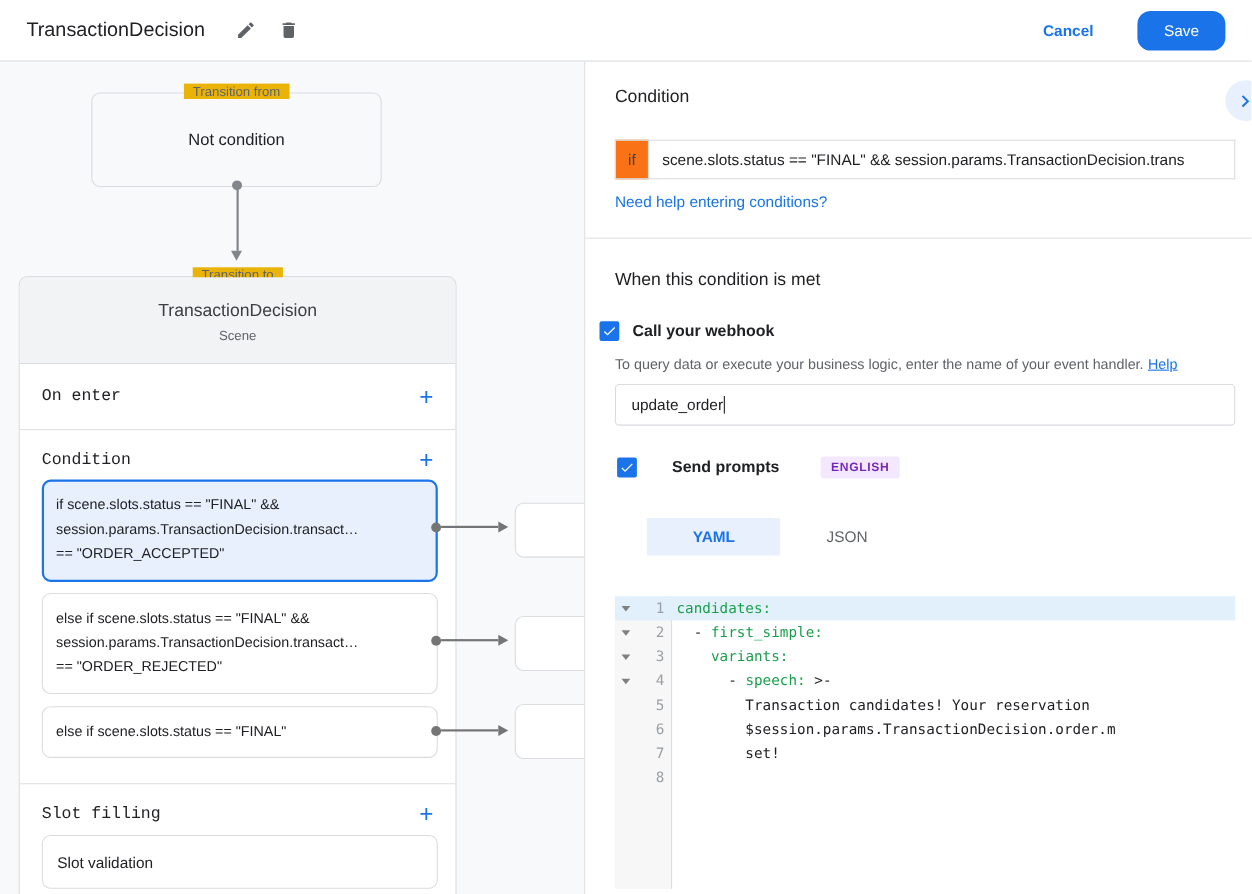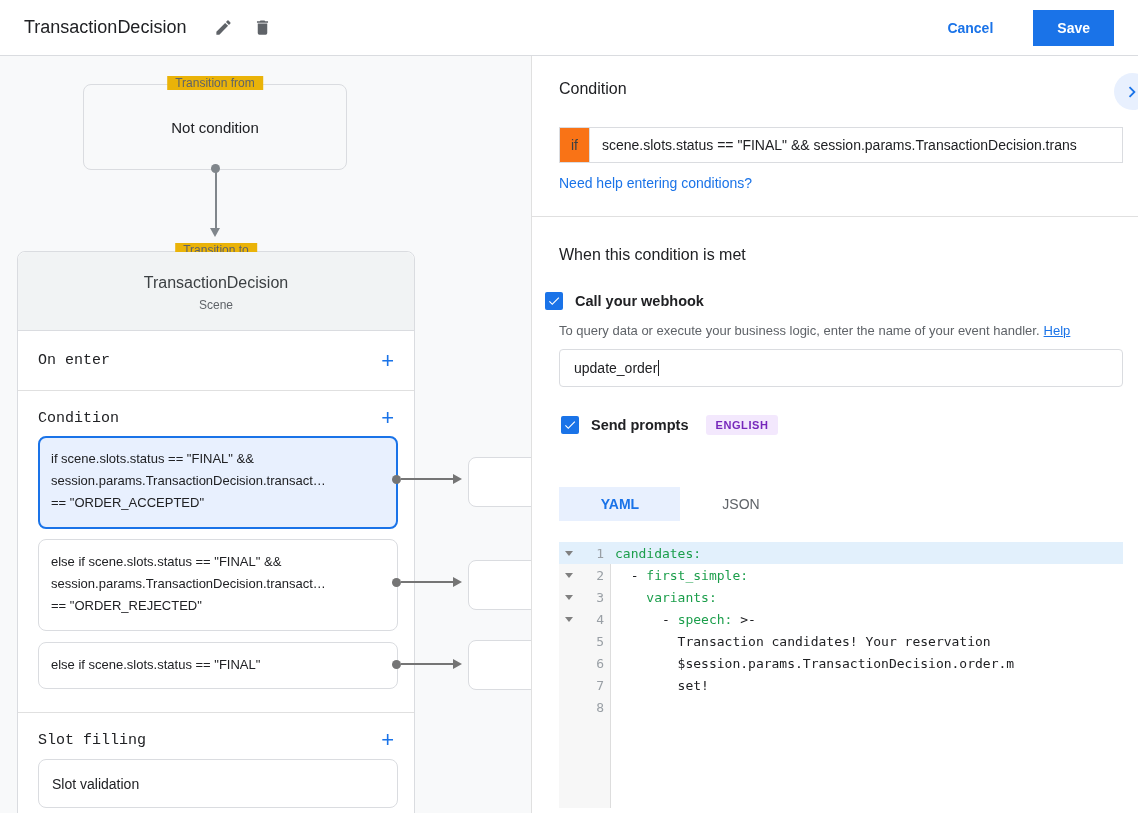--- a/index.html
+++ b/index.html
@@ -10,22 +10,22 @@
   .hdr { position:absolute; left:0; top:0; width:1138px; height:56px; background:#fff;
          border-bottom:1px solid #dadce0; display:flex; align-items:center; padding:0 24px; z-index:3; }
   .hdr-title { font-size:18px; color:#202124; }
   .icon-btn { background:none; border:none; cursor:pointer; display:flex; align-items:center; }
   .icon-btn svg { fill:#5f6368; }
   .pencil-btn { margin-left:28px; }
   .trash-btn { margin-left:20px; }
   .spacer { flex:1; }
   .cancel-btn { background:none; border:none; color:#1a73e8; font-size:14px; font-weight:700;
                 font-family:inherit; margin-right:40px; cursor:pointer; }
-  .save-btn { background:#1a73e8; color:#fff; border:none; border-radius:0; height:36px;
-              padding:0 24px; font-size:14px; font-weight:700; font-family:inherit; cursor:pointer; }
+  .save-btn { background:#1a73e8; color:#fff; border:none; border-radius:12px; height:36px;
+              padding:0 24px; font-size:14px; font-weight:400; font-family:inherit; cursor:pointer; }
 
   
   .canvas { position:absolute; left:0; top:56px; width:531px; height:757px; background:#f8f9fa;
             overflow:hidden; z-index:1; }
   .legend { position:absolute; top:-9px; left:50%; transform:translateX(-50%); background:#eab308;
             padding:0 8px; font-size:12px; color:#5f6368; white-space:nowrap; }
   .from-box { position:absolute; left:83px; top:28px; width:264px; height:86px;
               border:1px solid #dadce0; border-radius:8px; display:flex; align-items:center;
               justify-content:center; font-size:15px; color:#202124; }
   .vdot { position:absolute; left:211px; top:108px; width:9px; height:9px; border-radius:50%; background:#80868b; }
@@ -82,36 +82,36 @@
                 font-size:14px; color:#202124; display:flex; align-items:center; padding-left:12px;
                 white-space:nowrap; overflow:hidden; }
   .help-link { position:absolute; left:27px; top:119px; font-size:14px; color:#1a73e8;
                text-decoration:none; cursor:pointer; }
   .p-div { position:absolute; left:0; top:160px; width:100%; border-top:1px solid #e0e0e0; }
   .p-h2 { position:absolute; left:27px; top:190px; font-size:16px; color:#202124; }
 
   .cb { width:18px; height:18px; background:#1a73e8; border-radius:2px; display:flex;
         align-items:center; justify-content:center; cursor:pointer; flex:none; }
   .cb-row1 { position:absolute; left:13px; top:236px; display:flex; align-items:center; }
-  .cb-row2 { position:absolute; left:29px; top:359px; display:flex; align-items:center; }
+  .cb-row2 { position:absolute; left:29px; top:359px; display:flex; align-items:center;gap:20px; }
   .cb-label { font-size:14.5px; font-weight:700; color:#202124; margin-left:12px; }
   .lang-badge { margin-left:18px; background:#f3e8fd; color:#7627bb; font-size:11px; font-weight:700;
                 letter-spacing:0.6px; padding:4px 9px; border-radius:3px; }
   .desc { position:absolute; left:27px; font-size:13px; color:#5f6368; line-height:17px; }
   .desc-1 { top:266px; }
   .desc-2 { top:389px; width:563px; }
   .inline-link { color:#1a73e8; text-decoration:underline; margin-left:4px; cursor:pointer; }
   .inline-link.nound { text-decoration:none; }
   .txt-input { position:absolute; left:27px; top:293px; width:564px; height:38px; border:1px solid #dadce0;
                border-radius:4px; background:#fff; display:flex; align-items:center; padding-left:14px;
                font-size:14px; color:#202124; cursor:text; }
   .caret { display:inline-block; width:0; height:16px; border-left:1.5px solid #202124; margin-left:1px; }
 
-  .tab { position:absolute; top:431px; height:34px; width:122px; border:none; font-family:inherit;
-         font-size:14px; cursor:pointer; display:flex; align-items:center; justify-content:center; }
+  .tab { position:absolute; top:415px; height:34px; width:122px; border:none; font-family:inherit;
+         font-size:14px; cursor:pointer; display:flex; align-items:center; justify-content:center;margin-left:29px; }
   .tab-yaml { left:27px; background:#e8f0fe; color:#1a73e8; font-weight:700; }
   .tab-json { left:148px; background:#fff; color:#5f6368; font-weight:400; }
 
   .editor { position:absolute; left:27px; top:486px; width:564px; height:266px; background:#fff; cursor:text; }
   .gutter-bg { position:absolute; left:0; top:0; width:52px; height:100%; background:#f7f7f7;
                border-right:1px solid #ddd; }
   .ed-row { position:relative; display:flex; height:22px; align-items:center; }
   .ed-row.hl { background:#e2f0fc; }
   .gut-fold { width:20px; display:flex; align-items:center; justify-content:center; flex:none; cursor:pointer; }
   .tri { width:0; height:0; border-left:4px solid transparent; border-right:4px solid transparent;

